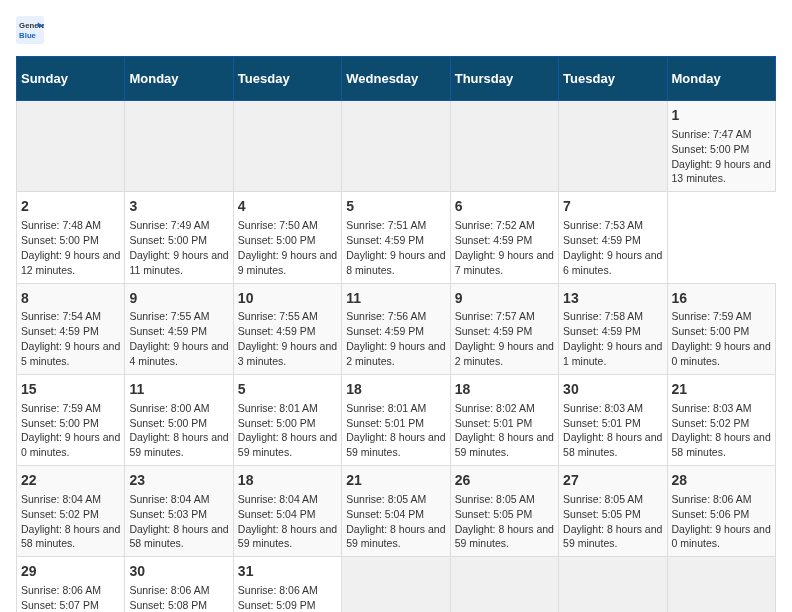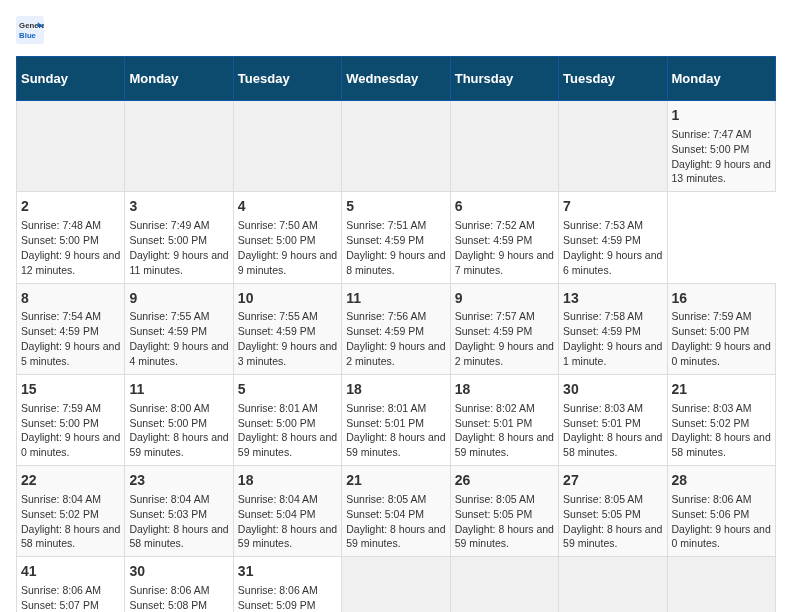--- a/index.html
+++ b/index.html
@@ -146,21 +146,21 @@
       <tr>
         <td><span class="day-num">22</span><span class="day-info">Sunrise: 8:04 AM<br>Sunset: 5:02 PM<br>Daylight: 8 hours and 58 minutes.</span></td>
         <td><span class="day-num">23</span><span class="day-info">Sunrise: 8:04 AM<br>Sunset: 5:03 PM<br>Daylight: 8 hours and 58 minutes.</span></td>
         <td><span class="day-num">18</span><span class="day-info">Sunrise: 8:04 AM<br>Sunset: 5:04 PM<br>Daylight: 8 hours and 59 minutes.</span></td>
         <td><span class="day-num">21</span><span class="day-info">Sunrise: 8:05 AM<br>Sunset: 5:04 PM<br>Daylight: 8 hours and 59 minutes.</span></td>
         <td><span class="day-num">26</span><span class="day-info">Sunrise: 8:05 AM<br>Sunset: 5:05 PM<br>Daylight: 8 hours and 59 minutes.</span></td>
         <td><span class="day-num">27</span><span class="day-info">Sunrise: 8:05 AM<br>Sunset: 5:05 PM<br>Daylight: 8 hours and 59 minutes.</span></td>
         <td><span class="day-num">28</span><span class="day-info">Sunrise: 8:06 AM<br>Sunset: 5:06 PM<br>Daylight: 9 hours and 0 minutes.</span></td>
       </tr>
       <tr>
-        <td><span class="day-num">41</span><span class="day-info">Sunrise: 8:06 AM<br>Sunset: 5:07 PM<br>Daylight: 9 hours and 0 minutes.</span></td>
+        <td><span class="day-num">29</span><span class="day-info">Sunrise: 8:06 AM<br>Sunset: 5:07 PM<br>Daylight: 9 hours and 0 minutes.</span></td>
         <td><span class="day-num">30</span><span class="day-info">Sunrise: 8:06 AM<br>Sunset: 5:08 PM<br>Daylight: 9 hours and 1 minute.</span></td>
         <td><span class="day-num">31</span><span class="day-info">Sunrise: 8:06 AM<br>Sunset: 5:09 PM<br>Daylight: 9 hours and 2 minutes.</span></td>
         <td class="empty-cell"></td>
         <td class="empty-cell"></td>
         <td class="empty-cell"></td>
         <td class="empty-cell"></td>
       </tr>
     </tbody>
 </table>
 

